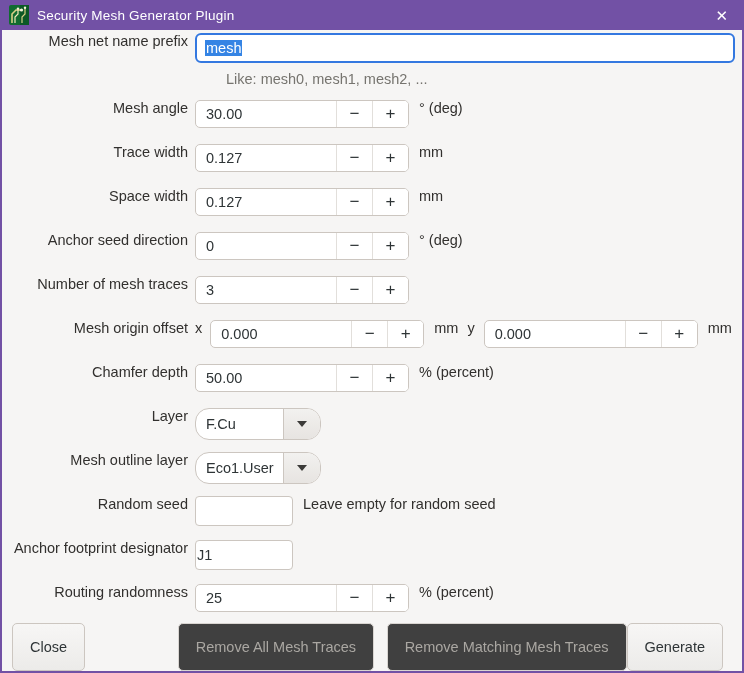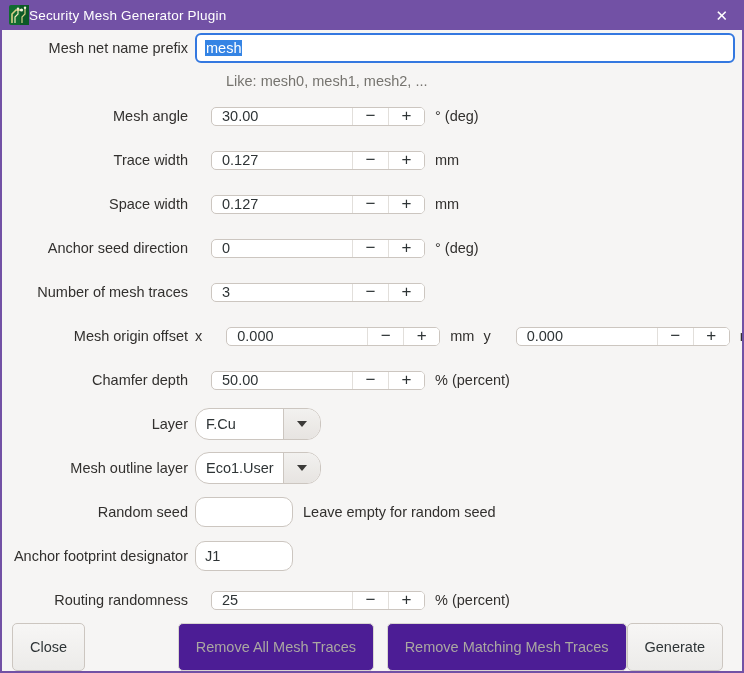--- a/index.html
+++ b/index.html
@@ -10,59 +10,59 @@
     width:744px; height:673px;
     border:2px solid #7251a5; border-top:none;
     background:#f6f5f4;
     display:flex; flex-direction:column;
     overflow:hidden;
   }
   .titlebar{
     height:30px; flex:0 0 30px;
     background:#7251a5;
     display:flex; align-items:center;
-    padding:0 10px 0 7px; gap:0;
+    padding:0 10px 0 7px; gap:8px;
     color:#ffffff;
   }
   .app-icon{ width:20px; height:20px; flex:0 0 20px; }
   .title-text{ font-size:13.5px; font-weight:500; letter-spacing:.2px; margin-right:auto; white-space:nowrap; }
   .close-btn{ color:#fff; font-size:15px; line-height:1; padding:2px 4px; cursor:default; }
 
   .content{ flex:1; padding:3px 7px 0 0; }
 
-  .row{ display:flex; align-items:center; height:32px; margin-top:12px; }
+  .row{ display:flex; align-items:flex-start; height:32px; margin-top:12px; }
   .row.first{ margin-top:0; height:30px; }
   .row.helper-row{ height:20px; margin-top:8px;padding-left:28px; }
   .row.spin-first{ margin-top:9px; }
 
   .lbl{
     width:186px; flex:0 0 186px;
     text-align:right; padding-right:0; margin-right:7px;
     font-size:14.5px; color:#32302e; white-space:nowrap;
   }
   .unit{ margin-left:10px; font-size:14.5px; color:#32302e; white-space:nowrap; }
   .inline-lbl{ font-size:14.5px; color:#32302e; margin:0 9px; }
   .inline-lbl.tight{ margin:0 8px 0 0; }
 
   .textbox{
     height:30px; background:#ffffff;
-    border:1px solid #ccc6c0; border-radius:10px;
+    border:1px solid #ccc6c0; border-radius:4px;
     display:flex; align-items:center;
-    padding-left:9px; font-size:14.5px; color:#2e3436;
+    padding-left:1px; font-size:14.5px; color:#2e3436;
   }
   .textbox.focused{ border:2px solid #3478e0; border-radius:6px; padding-left:8px; }
   .textbox.grow{ flex:1; margin-right:0; }
   .selected-text{ background:#3584e4; color:#ffffff; padding:0 1px; }
 
   .helper-text{ padding-left:196px; font-size:14.5px; color:#76746f; }
 
   .spin{
-    width:214px; flex:0 0 214px; height:19px;
+    width:214px; flex:0 0 214px; height:28px;
     background:#ffffff; border:1px solid #ccc6c0; border-radius:5px;
-    display:flex; align-items:stretch; overflow:hidden;margin-left:16px;
+    display:flex; align-items:stretch; overflow:hidden;
   }
   .spin-value{
     flex:1; display:flex; align-items:center;
     padding-left:10px; font-size:14.5px; color:#2e3436;
   }
   .spin-btn{
     width:36px; flex:0 0 36px;
     border-left:1px solid #e2dfdb;
     display:flex; align-items:center; justify-content:center;
     font-size:17px; font-weight:500; color:#2e3436;
@@ -94,21 +94,21 @@
   }
   .btn{
     height:48px; padding:0 17px;
     border:1px solid #ccc6c0; border-radius:5px;
     background:linear-gradient(to bottom,#f7f6f5,#ecebe9);
     font-family:"Liberation Sans","DejaVu Sans",sans-serif;
     font-size:14.5px; color:#2e3436;
     display:flex; align-items:center; white-space:nowrap; cursor:default;
   }
   .btn.disabled{
-    background:#4c1d95; border-color:#d9d5d1; color:#aaa7a2;
+    background:#404040; border-color:#d9d5d1; color:#aaa7a2;
   }
   .sp1{ width:96px; }
   .sp2{ width:13px; }
   .push{ margin-left:auto; }
 </style>
 </head>
 <body>
 
 <div class="window">
 

